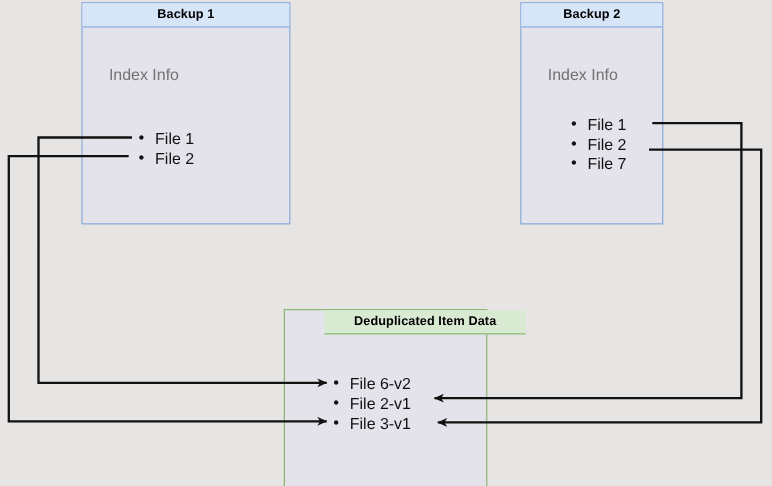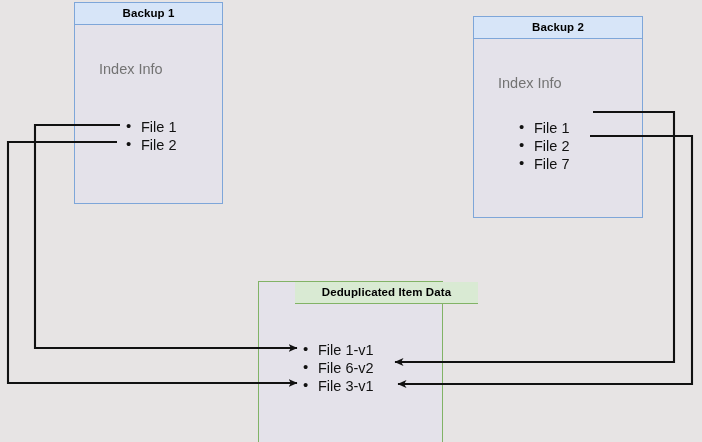--- a/index.html
+++ b/index.html
@@ -119,47 +119,47 @@
 
     <path d="M120,125 L35,125 L35,348 L297,348" fill="none" stroke="#111111" stroke-width="2.1" marker-end="url(#arrow-r)"></path>
 
     <path d="M117,142 L8,142 L8,383 L297,383" fill="none" stroke="#111111" stroke-width="2.1" marker-end="url(#arrow-r)"></path>
 
     <path d="M593,112 L674,112 L674,362 L395,362" fill="none" stroke="#111111" stroke-width="2.1" marker-end="url(#arrow-l)"></path>
 
     <path d="M590,136 L692,136 L692,384 L398,384" fill="none" stroke="#111111" stroke-width="2.1" marker-end="url(#arrow-l)"></path>
   </svg>
 
-  <div class="box blue" style="left:74px; top:2px; width:149px; height:202px;">
+  <div class="box blue" style="left:74px; top:2px; width:190px; height:202px;">
     <div class="hdr">Backup 1</div>
     <div class="body" style="height:178px;">
       <div class="index-label" style="left:24px; top:36px;">Index Info</div>
       <ul class="filelist" style="left:51px; top:93px;">
         <li>File 1</li>
         <li>File 2</li>
       </ul>
     </div>
   </div>
 
-  <div class="box blue" style="left:473px; top:16px; width:170px; height:202px;">
+  <div class="box blue" style="left:473px; top:2px; width:130px; height:202px;">
     <div class="hdr">Backup 2</div>
     <div class="body" style="height:178px;">
       <div class="index-label" style="left:24px; top:36px;">Index Info</div>
       <ul class="filelist" style="left:45px; top:80px;">
         <li>File 1</li>
         <li>File 2</li>
         <li>File 7</li>
       </ul>
     </div>
   </div>
 
   <div class="box green" style="left:258px; top:281px; width:185px; height:164px;">
     <div class="hdr">Deduplicated Item Data</div>
     <div class="body" style="height:140px;">
       <ul class="filelist wide" style="left:44px; top:37px;">
-        <li>File 1-v1</li>
         <li>File 6-v2</li>
+        <li>File 2-v1</li>
         <li>File 3-v1</li>
       </ul>
     </div>
   </div>
 
 </div>
 
 </body></html>

